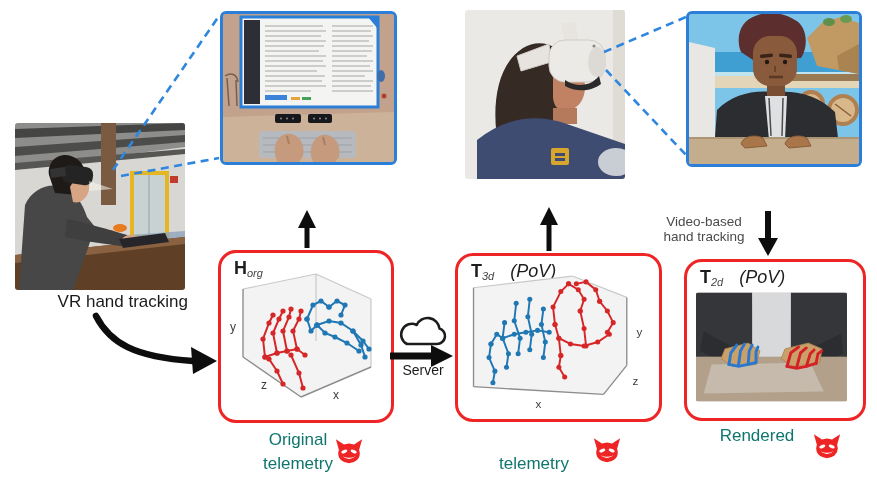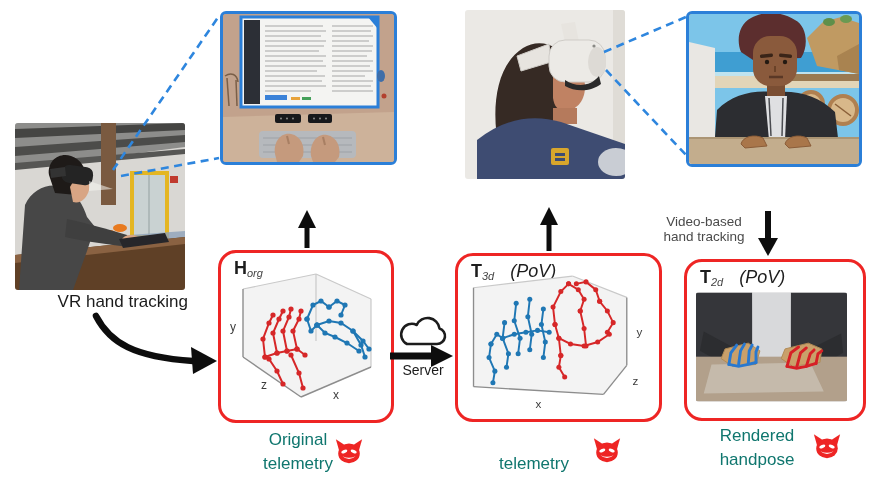--- a/index.html
+++ b/index.html
@@ -467,21 +467,20 @@
         <polyline points="94,76 98,62 106,56"></polyline>
           <polyline points="104,77 108,62 114,57"></polyline>
         <polyline points="114,76 118,63 122,59"></polyline>
           <polyline points="124,73 126,63 130,60"></polyline>
         <polyline points="94,76 104,78 114,76 124,73"></polyline>
       </g>
     </svg>
   </div>
   <div class="cap-red" style="left:677px;top:424px;width:160px;">
     <span>Rendered</span><br>
-    <span>handpose</span>
   </div>
   <svg class="abs" style="left:812px;top:433px;" width="30" height="27" viewBox="0 0 32 28">
     <polygon points="2,1 13,8 6,15" fill="#ee2524"></polygon>
       <polygon points="30,1 19,8 26,15" fill="#ee2524"></polygon>
     <ellipse cx="16" cy="16" rx="11.5" ry="10.5" fill="#ee2524"></ellipse>
     <ellipse cx="11" cy="14" rx="3.4" ry="1.7" fill="#fff" transform="rotate(-22 11 14)"></ellipse>
     <ellipse cx="21" cy="14" rx="3.4" ry="1.7" fill="#fff" transform="rotate(22 21 14)"></ellipse>
     <path d="M9,19 Q16,25 23,19 Q16,22.5 9,19 Z" fill="#fff"></path>
   </svg>
 

